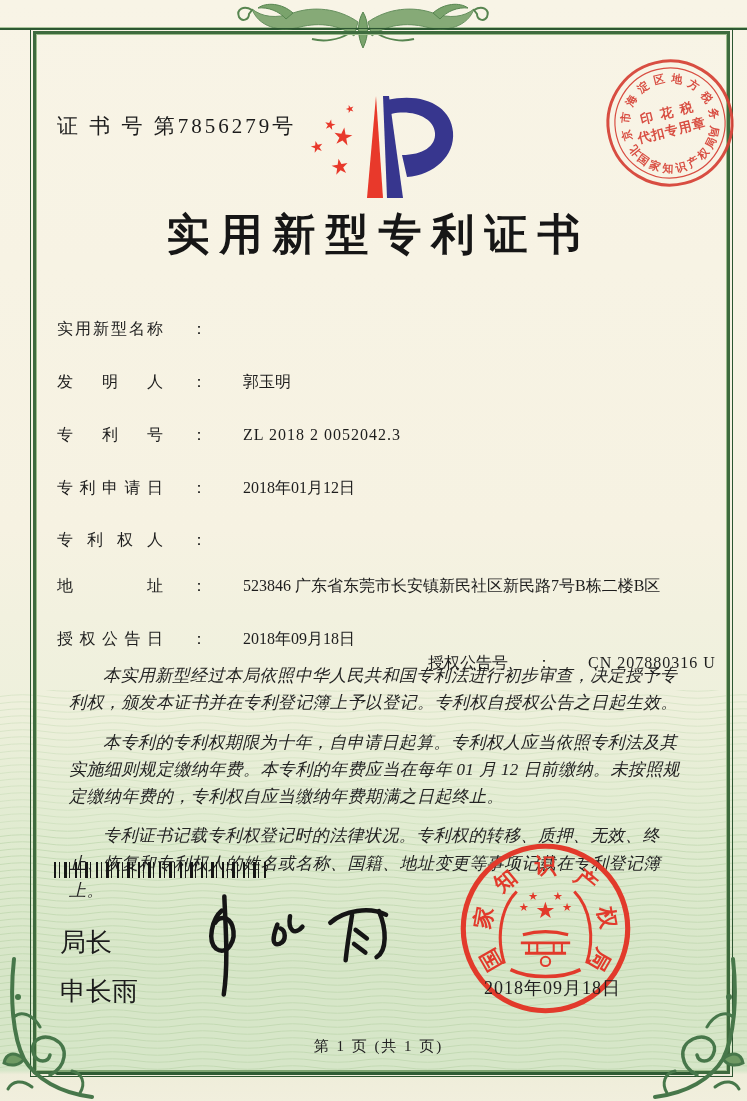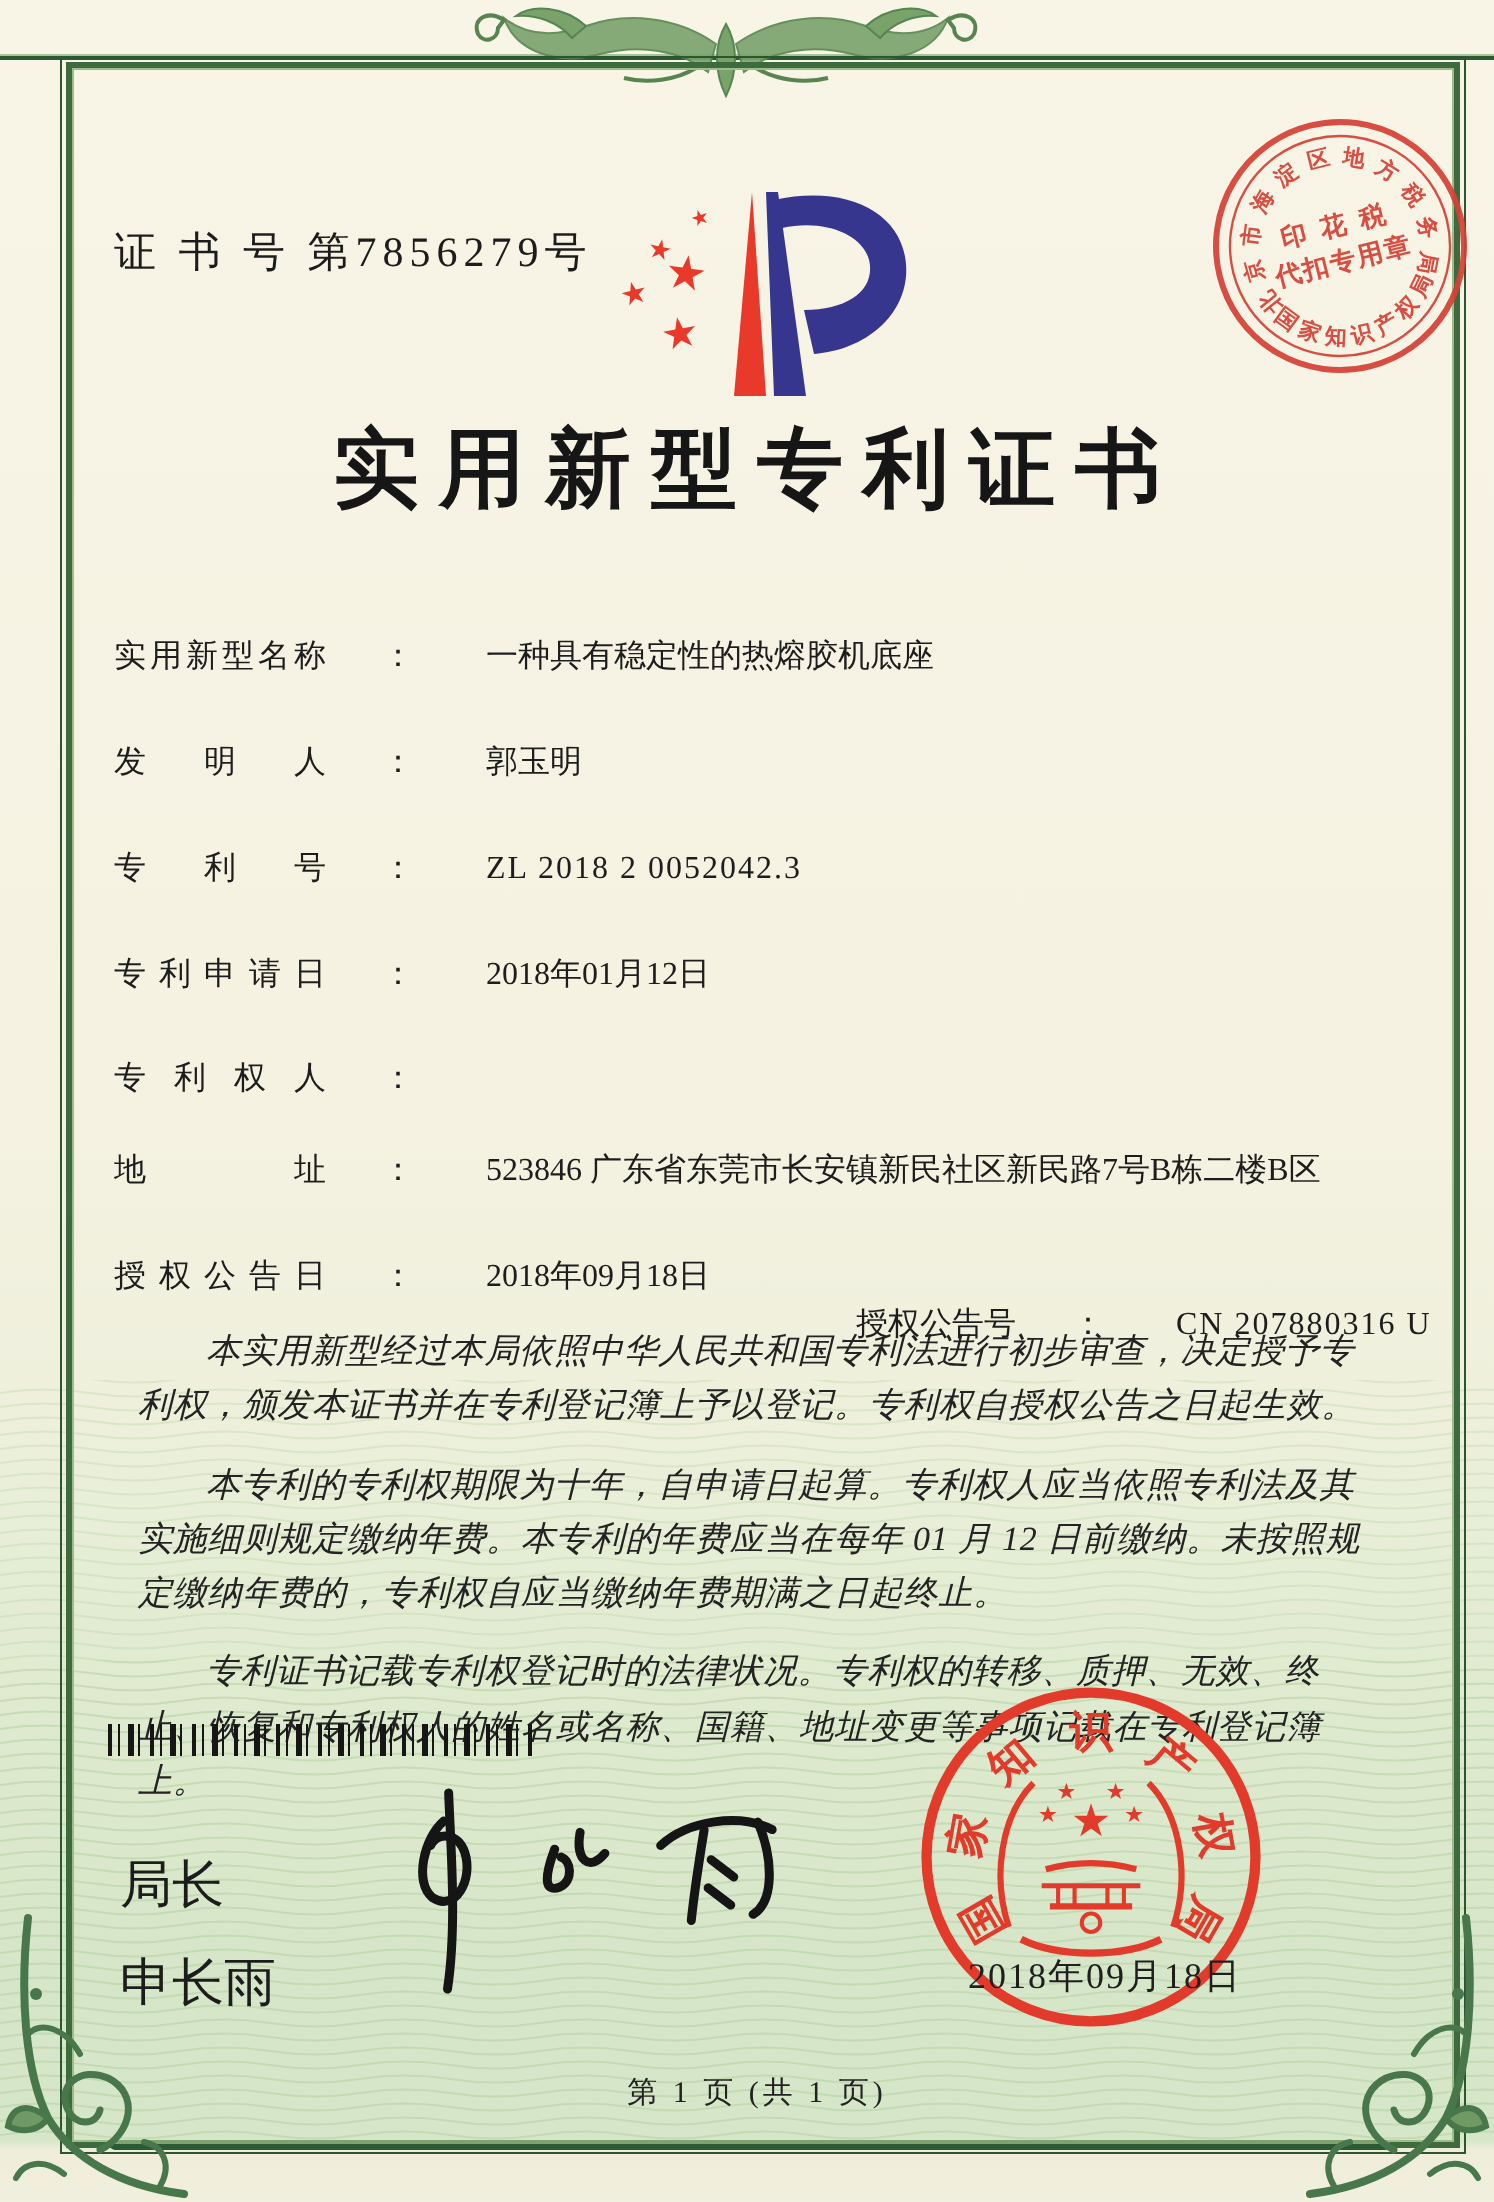--- a/index.html
+++ b/index.html
@@ -100,21 +100,20 @@
       <use href="#st5" transform="translate(48,45) scale(0.95) rotate(8)"></use>
       <use href="#st5" transform="translate(45,75) scale(0.85) rotate(-10)"></use>
     </g>
   </svg>
 
   <div class="title">实用新型专利证书</div>
 
   <div class="row r1">
     <span class="row-label">实用新型名称</span>
       <span class="row-colon">：</span>
-      <span class="row-value">一种具有稳定性的热熔胶机底座</span>
   </div>
   <div class="row r2">
     <span class="row-label">发明人</span>
       <span class="row-colon">：</span>
       <span class="row-value">郭玉明</span>
   </div>
   <div class="row r3">
     <span class="row-label">专利号</span>
       <span class="row-colon">：</span>
       <span class="row-value mono-num">ZL 2018 2 0052042.3</span>

